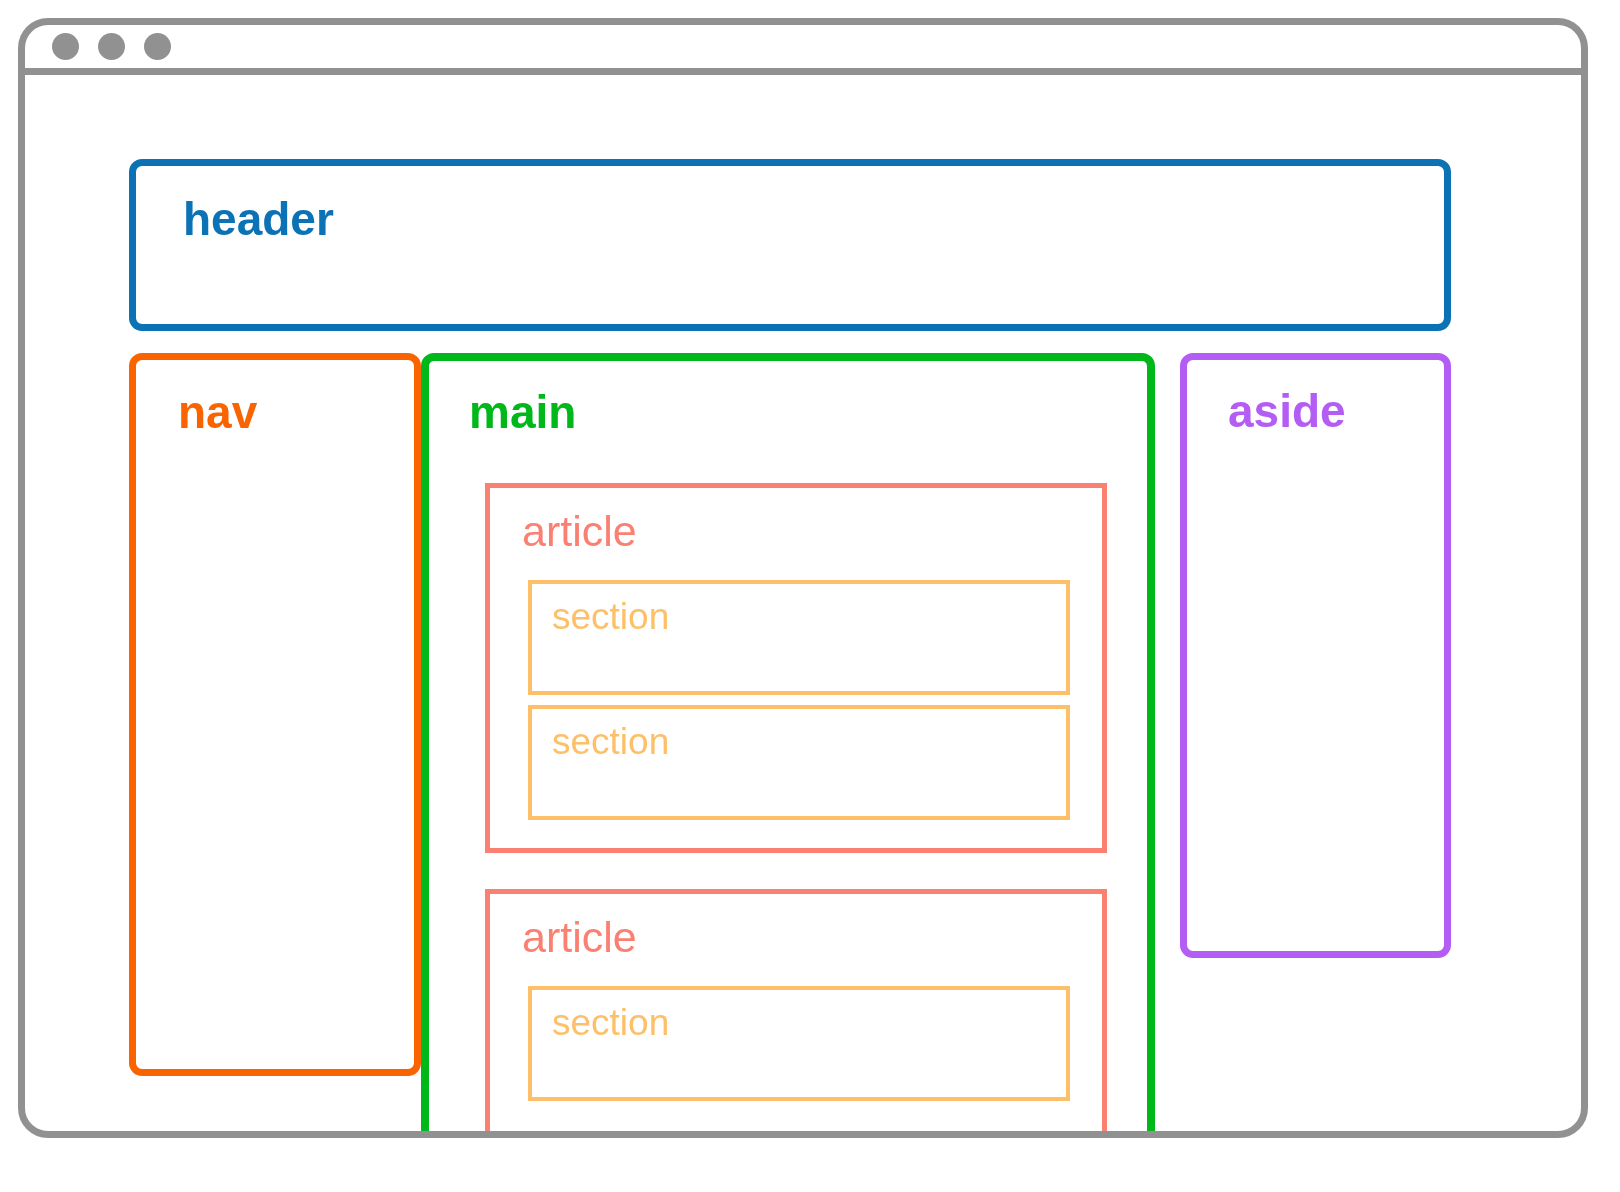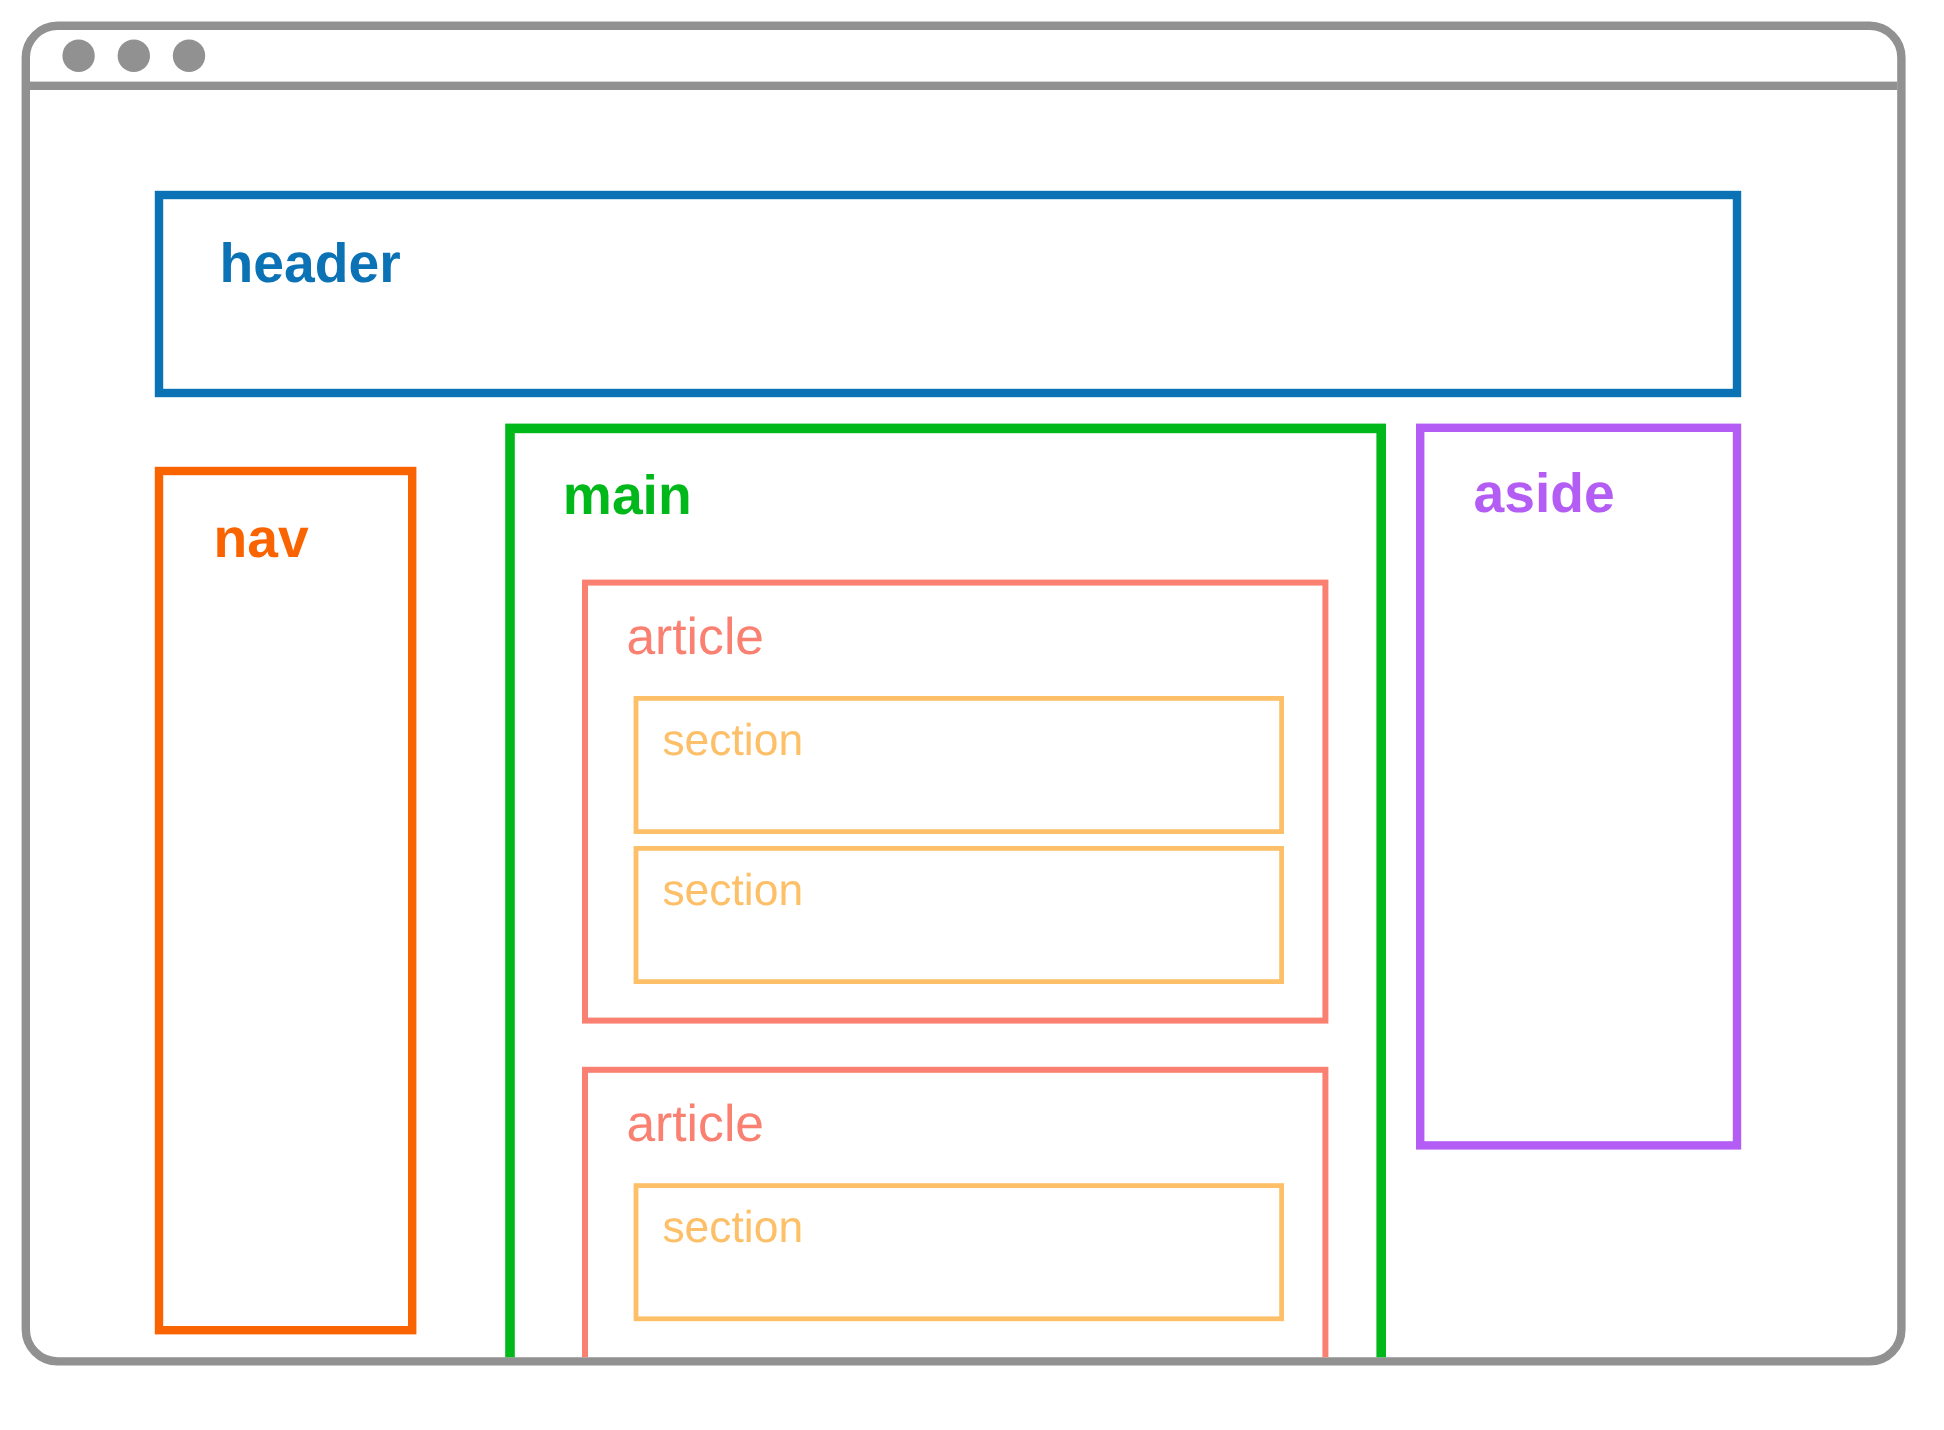--- a/index.html
+++ b/index.html
@@ -55,20 +55,21 @@
     right: 0;
     bottom: 0;
     overflow: hidden;
   }
 
   
   .box {
     position: absolute;
     box-sizing: border-box;
     background: transparent;
+    border-radius: 13px;
   }
   .box > .box-label {
     position: absolute;
     white-space: nowrap;
     line-height: 1;
   }
 
   
   #header-box {
     left: 104px;
@@ -82,24 +83,23 @@
     top: 30px;
     font-size: 46px;
     font-weight: bold;
     color: var(--c-header);
   }
 
   
   #nav-box {
     left: 104px;
     top: 271px;
-    width: 218px;
+    width: 292px;
     height: 723px;
     border: 7px solid var(--c-nav);
-    margin-top: 36px;
   }
   #nav-box > .box-label {
     left: 42px;
     top: 29px;
     font-size: 46px;
     font-weight: bold;
     color: var(--c-nav);
   }
 
   

